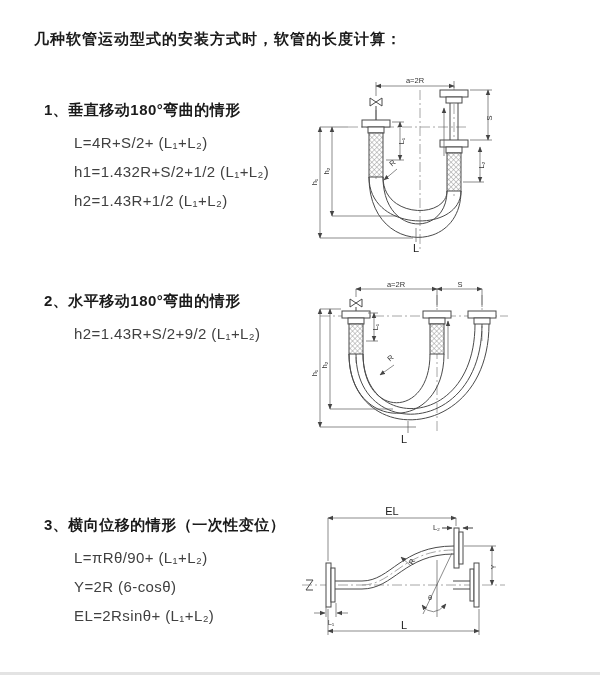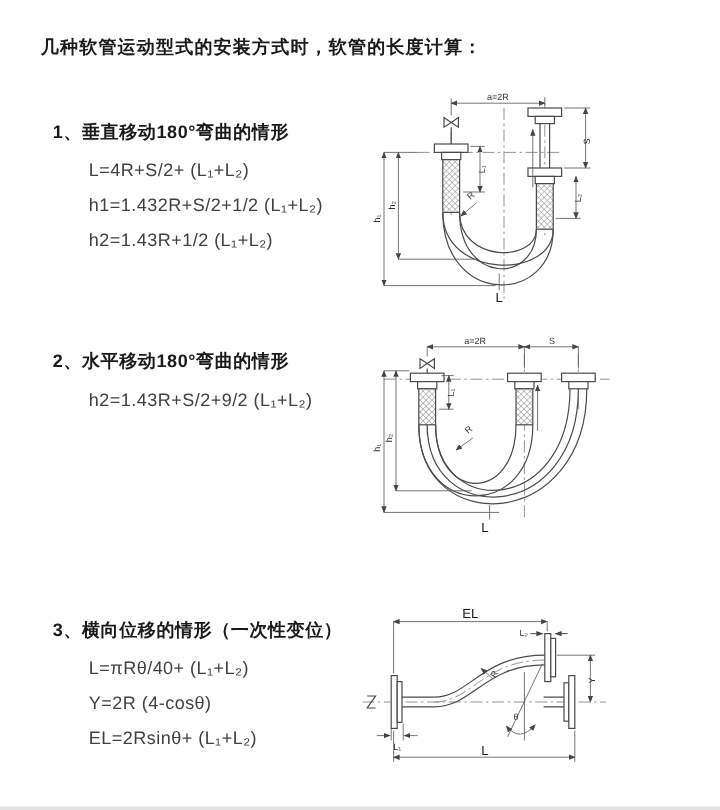--- a/index.html
+++ b/index.html
@@ -45,22 +45,22 @@
     <div class="formula">h2=1.43R+1/2 (L₁+L₂)</div>
   </div>
 
   <div class="section sec2">
     <div class="sec-heading">2、水平移动180°弯曲的情形</div>
     <div class="formula">h2=1.43R+S/2+9/2 (L₁+L₂)</div>
   </div>
 
   <div class="section sec3">
     <div class="sec-heading">3、横向位移的情形（一次性变位）</div>
-    <div class="formula">L=πRθ/40+ (L₁+L₂)</div>
-    <div class="formula">Y=2R (4-cosθ)</div>
+    <div class="formula">L=πRθ/90+ (L₁+L₂)</div>
+    <div class="formula">Y=2R (6-cosθ)</div>
     <div class="formula">EL=2Rsinθ+ (L₁+L₂)</div>
   </div>
 
   <svg id="d1" class="diagram" width="225" height="188" viewBox="0 0 225 188">
     <defs>
       <pattern id="br1" width="3.5" height="3.5" patternUnits="userSpaceOnUse" patternTransform="rotate(45)">
         <rect width="3.5" height="3.5" fill="#fff"></rect>
         <line x1="0" y1="0" x2="0" y2="3.5" stroke="#888" stroke-width="0.8"></line>
         <line x1="0" y1="0" x2="3.5" y2="0" stroke="#888" stroke-width="0.8"></line>
       </pattern>

